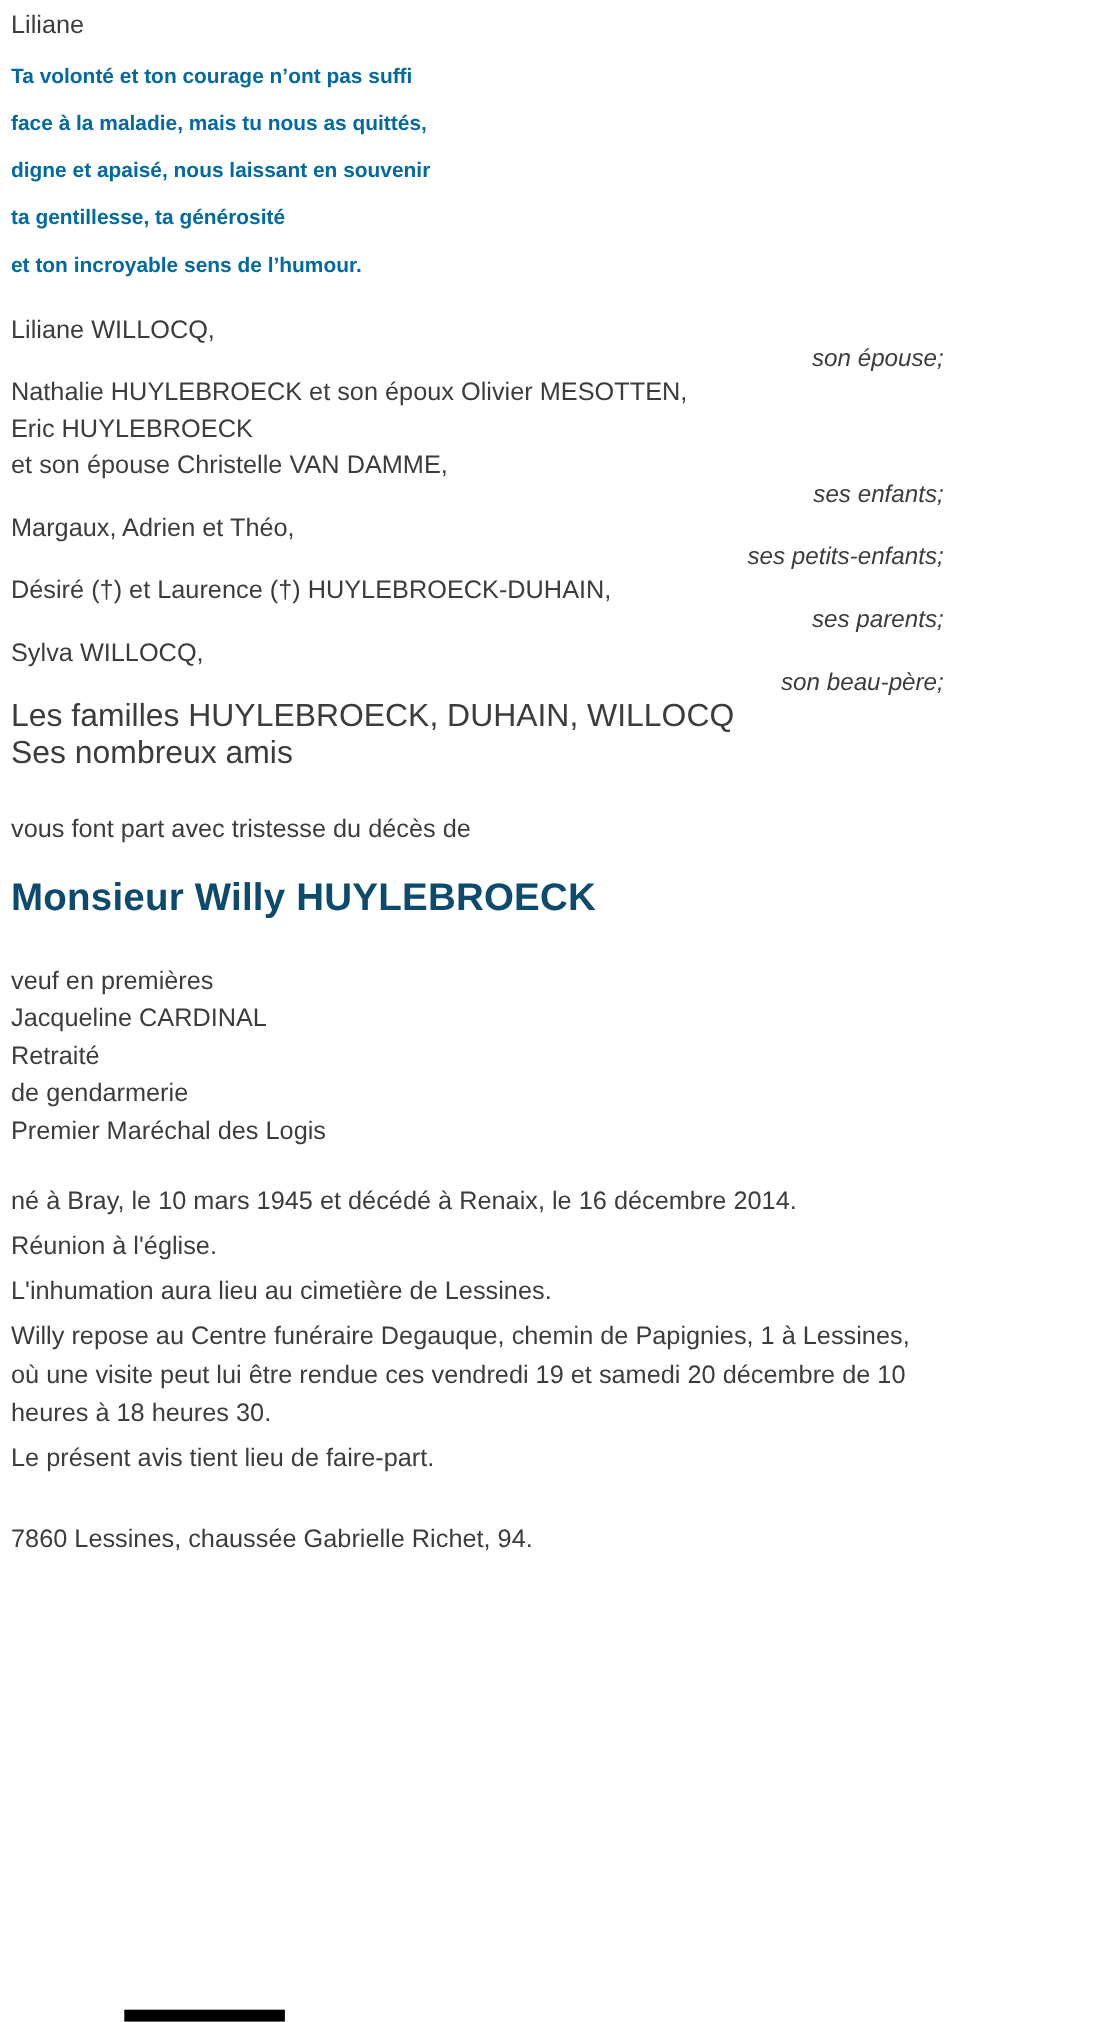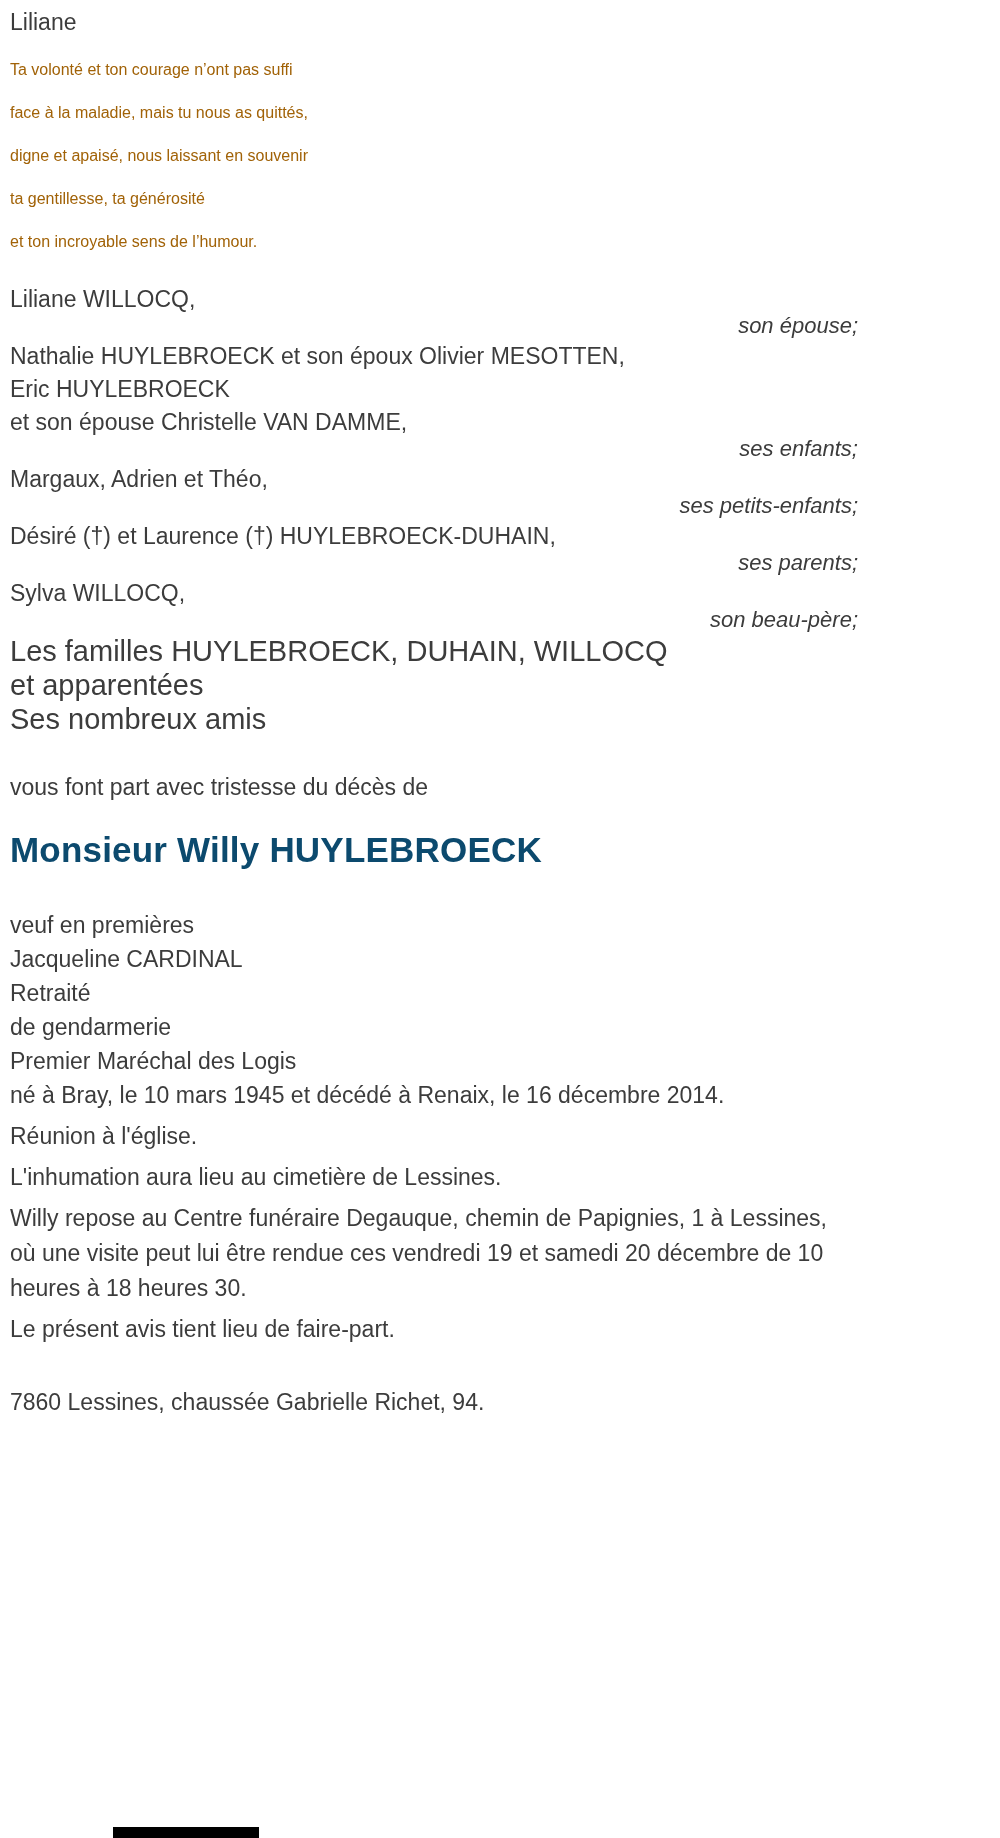--- a/index.html
+++ b/index.html
@@ -24,24 +24,24 @@
   }
   .city {
     font-size: 23px;
     line-height: 28px;
   }
   .epitaph {
     margin-top: 12px;
   }
   .epitaph p {
     margin: 0;
-    font-size: 16px;
-    font-weight: normal;
+    font-size: 19px;
+    font-weight: bold;
     line-height: 43px;
-    color: #a16207;
+    color: #0369a1;
   }
   .family-list {
     margin-top: 20px;
   }
   .family-group { margin: 0; }
   .family-group p.name-line {
     margin: 0;
     font-size: 23px;
     line-height: 33px;
   }
@@ -72,20 +72,21 @@
   }
   .bio {
     margin-top: 36px;
   }
   .bio p {
     margin: 0;
     font-size: 23px;
     line-height: 34px;
   }
   .details {
+    margin-top: 30px;
     width: 830px;
   }
   .details p {
     margin: 0 0 6px 0;
     font-size: 23px;
     line-height: 35px;
   }
   .address {
     margin-top: 38px;
     font-size: 23px;
@@ -141,21 +142,20 @@
 
     <div class="family-group">
       <p class="name-line">Sylva WILLOCQ,</p>
       <p class="relation-line">son beau-père;</p>
     </div>
 
   </div>
 
   <div class="families-block">
     <p>Les familles HUYLEBROECK, DUHAIN, WILLOCQ</p>
-    <p>et apparentées</p>
     <p>Ses nombreux amis</p>
   </div>
 
   <div class="announcement">vous font part avec tristesse du décès de</div>
 
   <h1 class="deceased-name">Monsieur Willy HUYLEBROECK</h1>
 
   <div class="bio">
     <p>veuf en premières</p>
     <p>Jacqueline CARDINAL</p>

